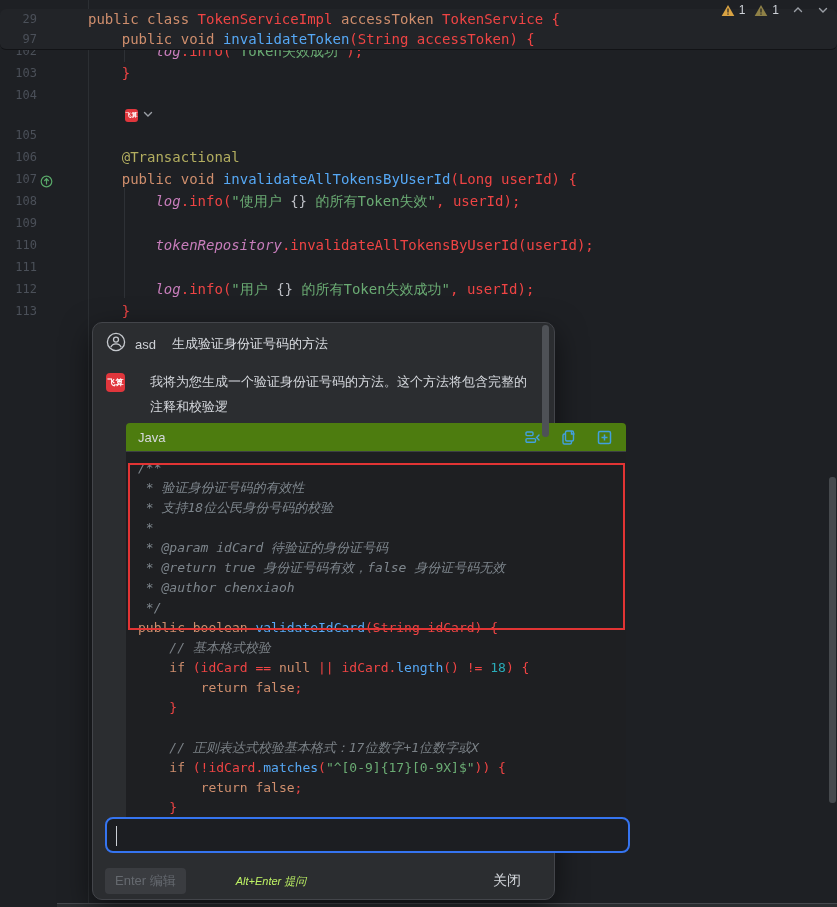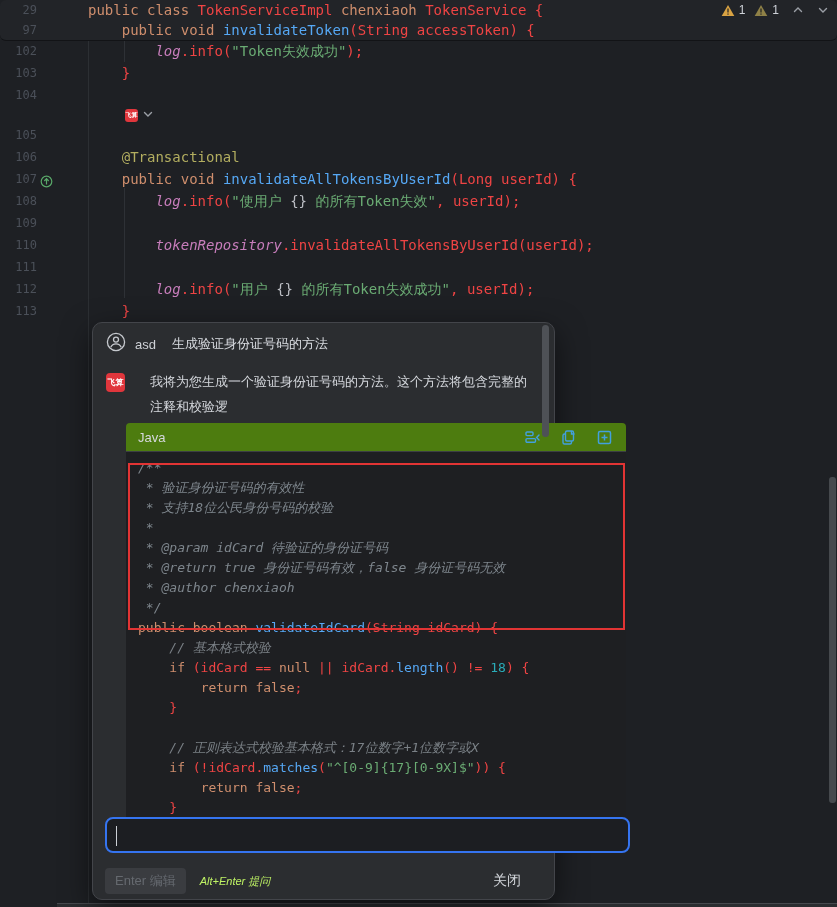--- a/index.html
+++ b/index.html
@@ -1,19 +1,19 @@
 <!DOCTYPE html>
 <html><head>
 <meta charset="utf-8">
 <style>
   html,body{margin:0;padding:0;background:#131417;}
   .screen{position:relative;width:837px;height:907px;background:#1e2024;overflow:hidden;
           font-family:"DejaVu Sans Mono","Liberation Mono",monospace;}
   
-  .sticky{position:absolute;left:0;top:0;right:0;height:40px;background:#222428;
+  .sticky{position:absolute;left:0;top:9px;right:0;height:40px;background:#222428;
           border-bottom:1px solid #121316;z-index:2;border-radius:6px;}
   .ed-row{display:flex;height:22px;line-height:22px;}
   .sticky .ed-row{height:20px;line-height:20px;}
   .gutter{width:88px;flex:0 0 88px;position:relative;}
   .gutter .num{position:absolute;right:51px;top:0;color:#4b5059;font-size:12px;}
   .gutter .gicon{position:absolute;left:40px;top:4px;}
   .gutter-sep{position:absolute;left:88px;top:0;bottom:0;width:1px;background:#2c2f33;z-index:1;}
   .code-text{white-space:pre;font-size:14px;color:#bcbec4;}
   #editor-lines{position:absolute;left:0;top:40px;right:0;z-index:1;}
   .tok-kw{color:#cf8e6d;}
@@ -54,40 +54,40 @@
   .cb-body{height:365px;background:#1e1f22;overflow:hidden;padding:6px 0 0 12px;box-sizing:border-box;}
   .cb-line{height:20px;line-height:20px;white-space:pre;font-size:13px;
            font-family:"DejaVu Sans Mono","Liberation Mono",monospace;color:#bcbec4;}
   .red-box{position:absolute;left:35px;top:140px;width:493px;height:163px;border:2px solid #e23434;
            pointer-events:none;z-index:6;}
   .popup-scroll{position:absolute;right:5px;top:2px;width:7px;height:112px;background:#4e5156;border-radius:4px;z-index:7;}
   .prompt-input{position:absolute;left:12px;top:494px;width:525px;height:36px;box-sizing:border-box;
                 border:2px solid #3574f0;border-radius:8px;background:#1c1e22;z-index:8;}
   .caret{position:absolute;left:9px;top:7px;width:1px;height:20px;background:#ccd0d6;animation:blink 1s step-end infinite;}
   @keyframes blink{50%{opacity:0;}}
-  .popup-footer{position:absolute;left:12px;right:33px;top:544px;height:28px;display:flex;align-items:center;z-index:8;}
+  .popup-footer{position:absolute;left:12px;right:33px;top:544px;height:28px;display:flex;align-items:center;z-index:8;gap:36px;}
   .chip{background:#3a3c40;border-radius:4px;padding:4px 10px;color:#65696f;font-size:13px;}
   .alt-hint{color:#bef264;font-size:11px;margin-left:14px;font-style:italic;}
   .close-btn{margin-left:auto;color:#d3d6db;font-size:14px;cursor:pointer;}
   .bottom-strip{position:absolute;left:57px;top:903px;width:780px;height:4px;background:#2b2d30;
                 border-top:1px solid #47494e;z-index:4;}
 </style>
 </head>
 <body>
 
 <div class="screen">
 
   <div class="gutter-sep"></div>
 
   <div class="sticky" id="sticky-lines">
       <div class="ed-row">
         <div class="gutter">
           <span class="num">29</span>
         </div>
-        <div class="code-text"><span class="tok-kw">public class </span><span class="tok-txt">TokenServiceImpl </span><span class="tok-kw">chenxiaoh </span><span class="tok-txt">TokenService {</span></div>
+        <div class="code-text"><span class="tok-kw">public class </span><span class="tok-txt">TokenServiceImpl </span><span class="tok-kw">accessToken </span><span class="tok-txt">TokenService {</span></div>
       </div>
       <div class="ed-row">
         <div class="gutter">
           <span class="num">97</span>
         </div>
         <div class="code-text"><span class="tok-txt">    </span><span class="tok-kw">public void </span><span class="tok-meth">invalidateToken</span><span class="tok-txt">(String accessToken) {</span></div>
       </div>
     </div>
 
   <div id="editor-lines">

